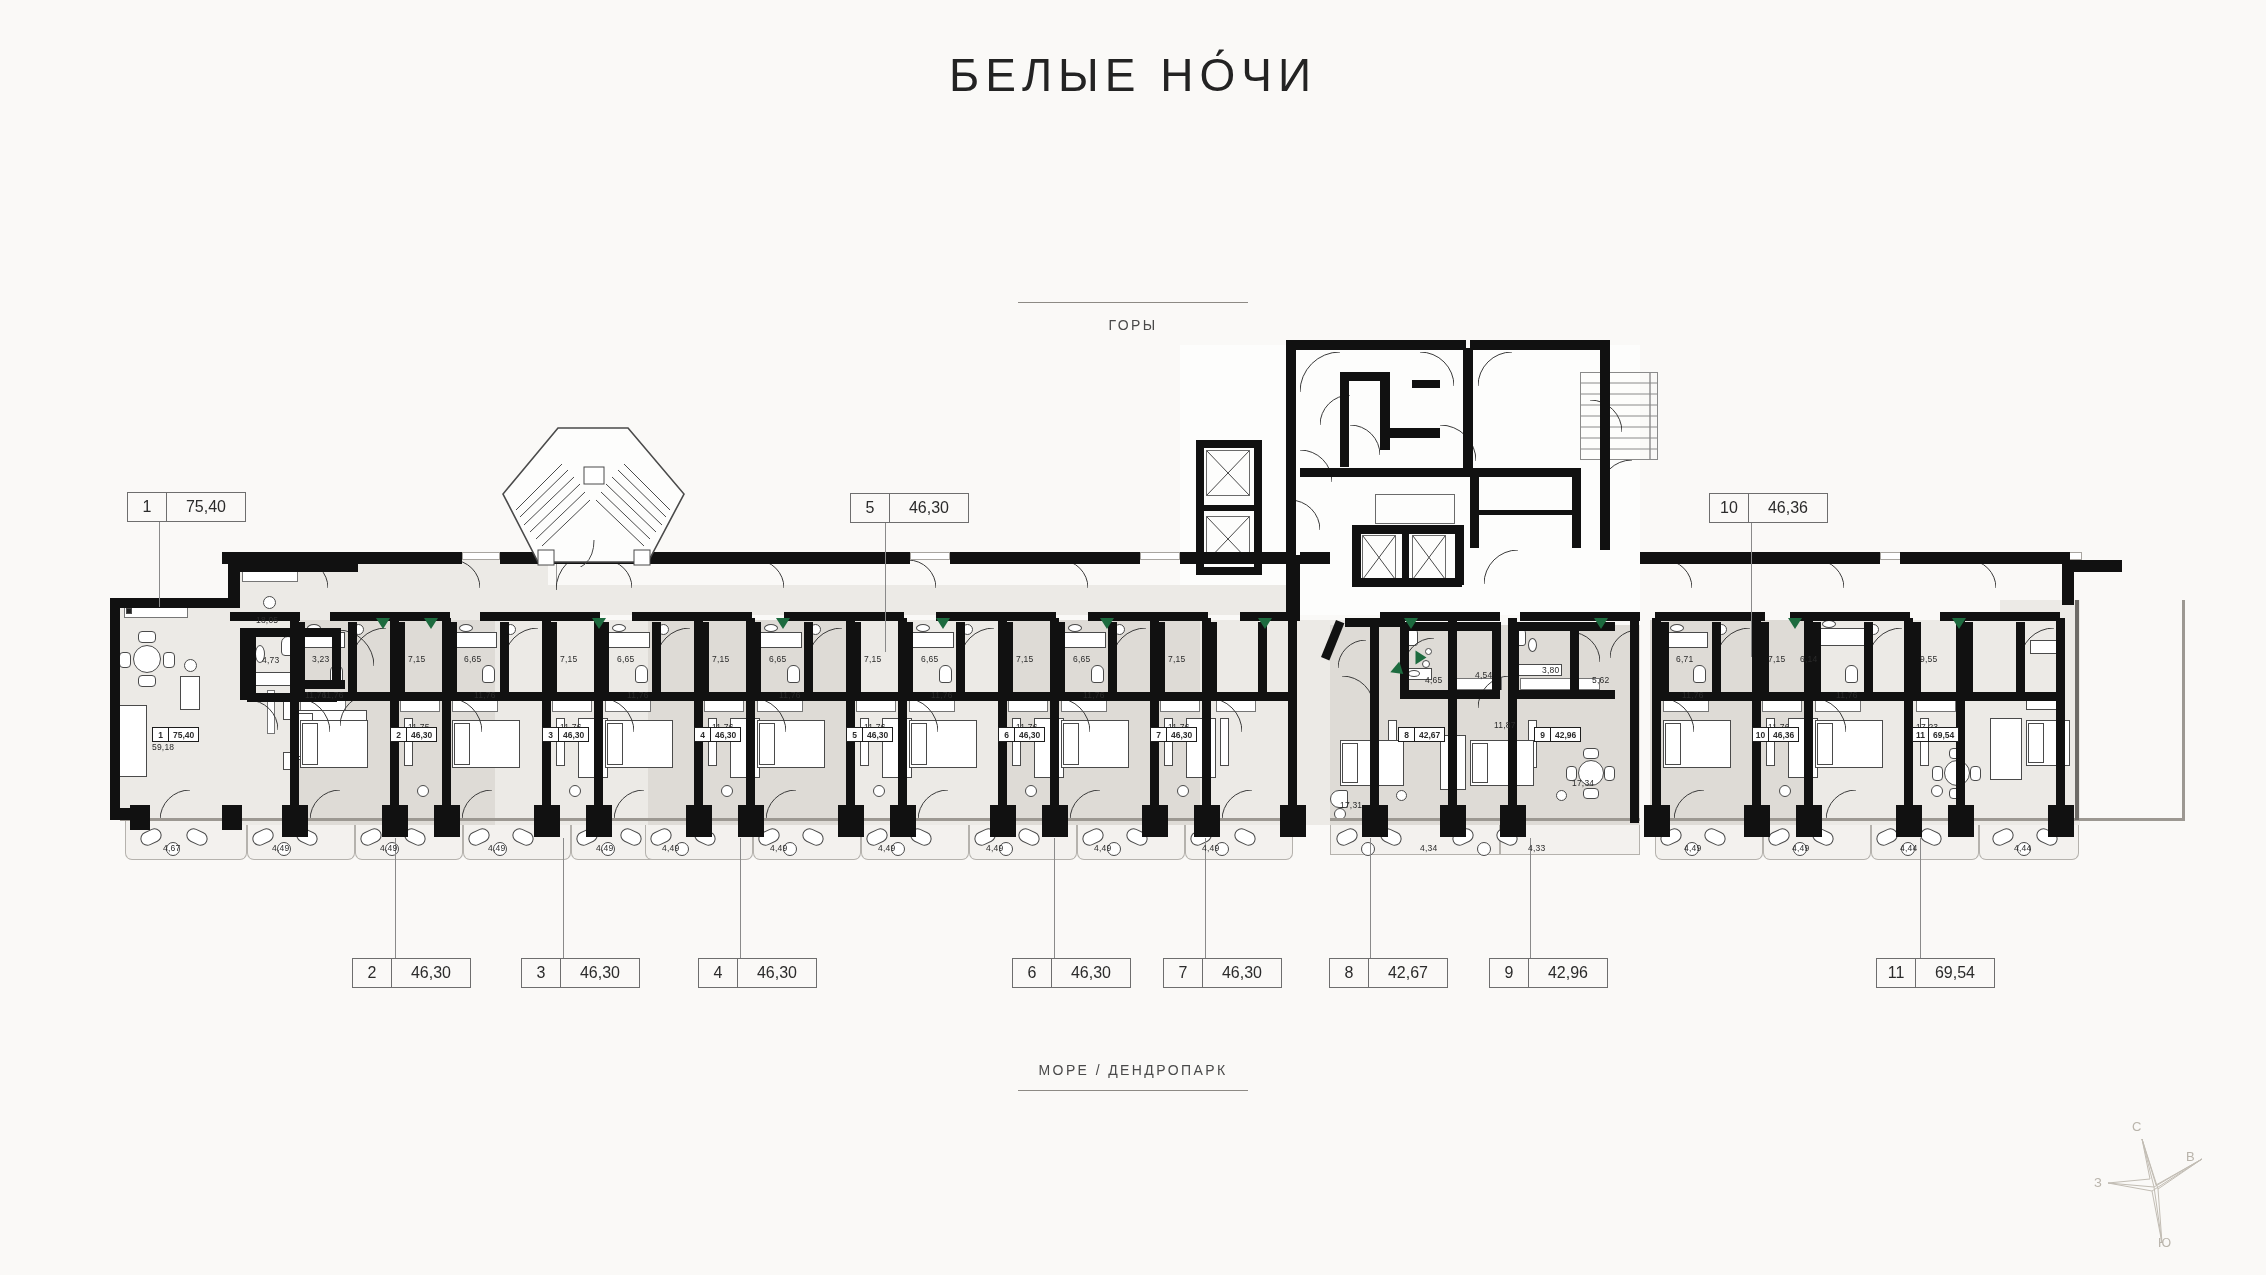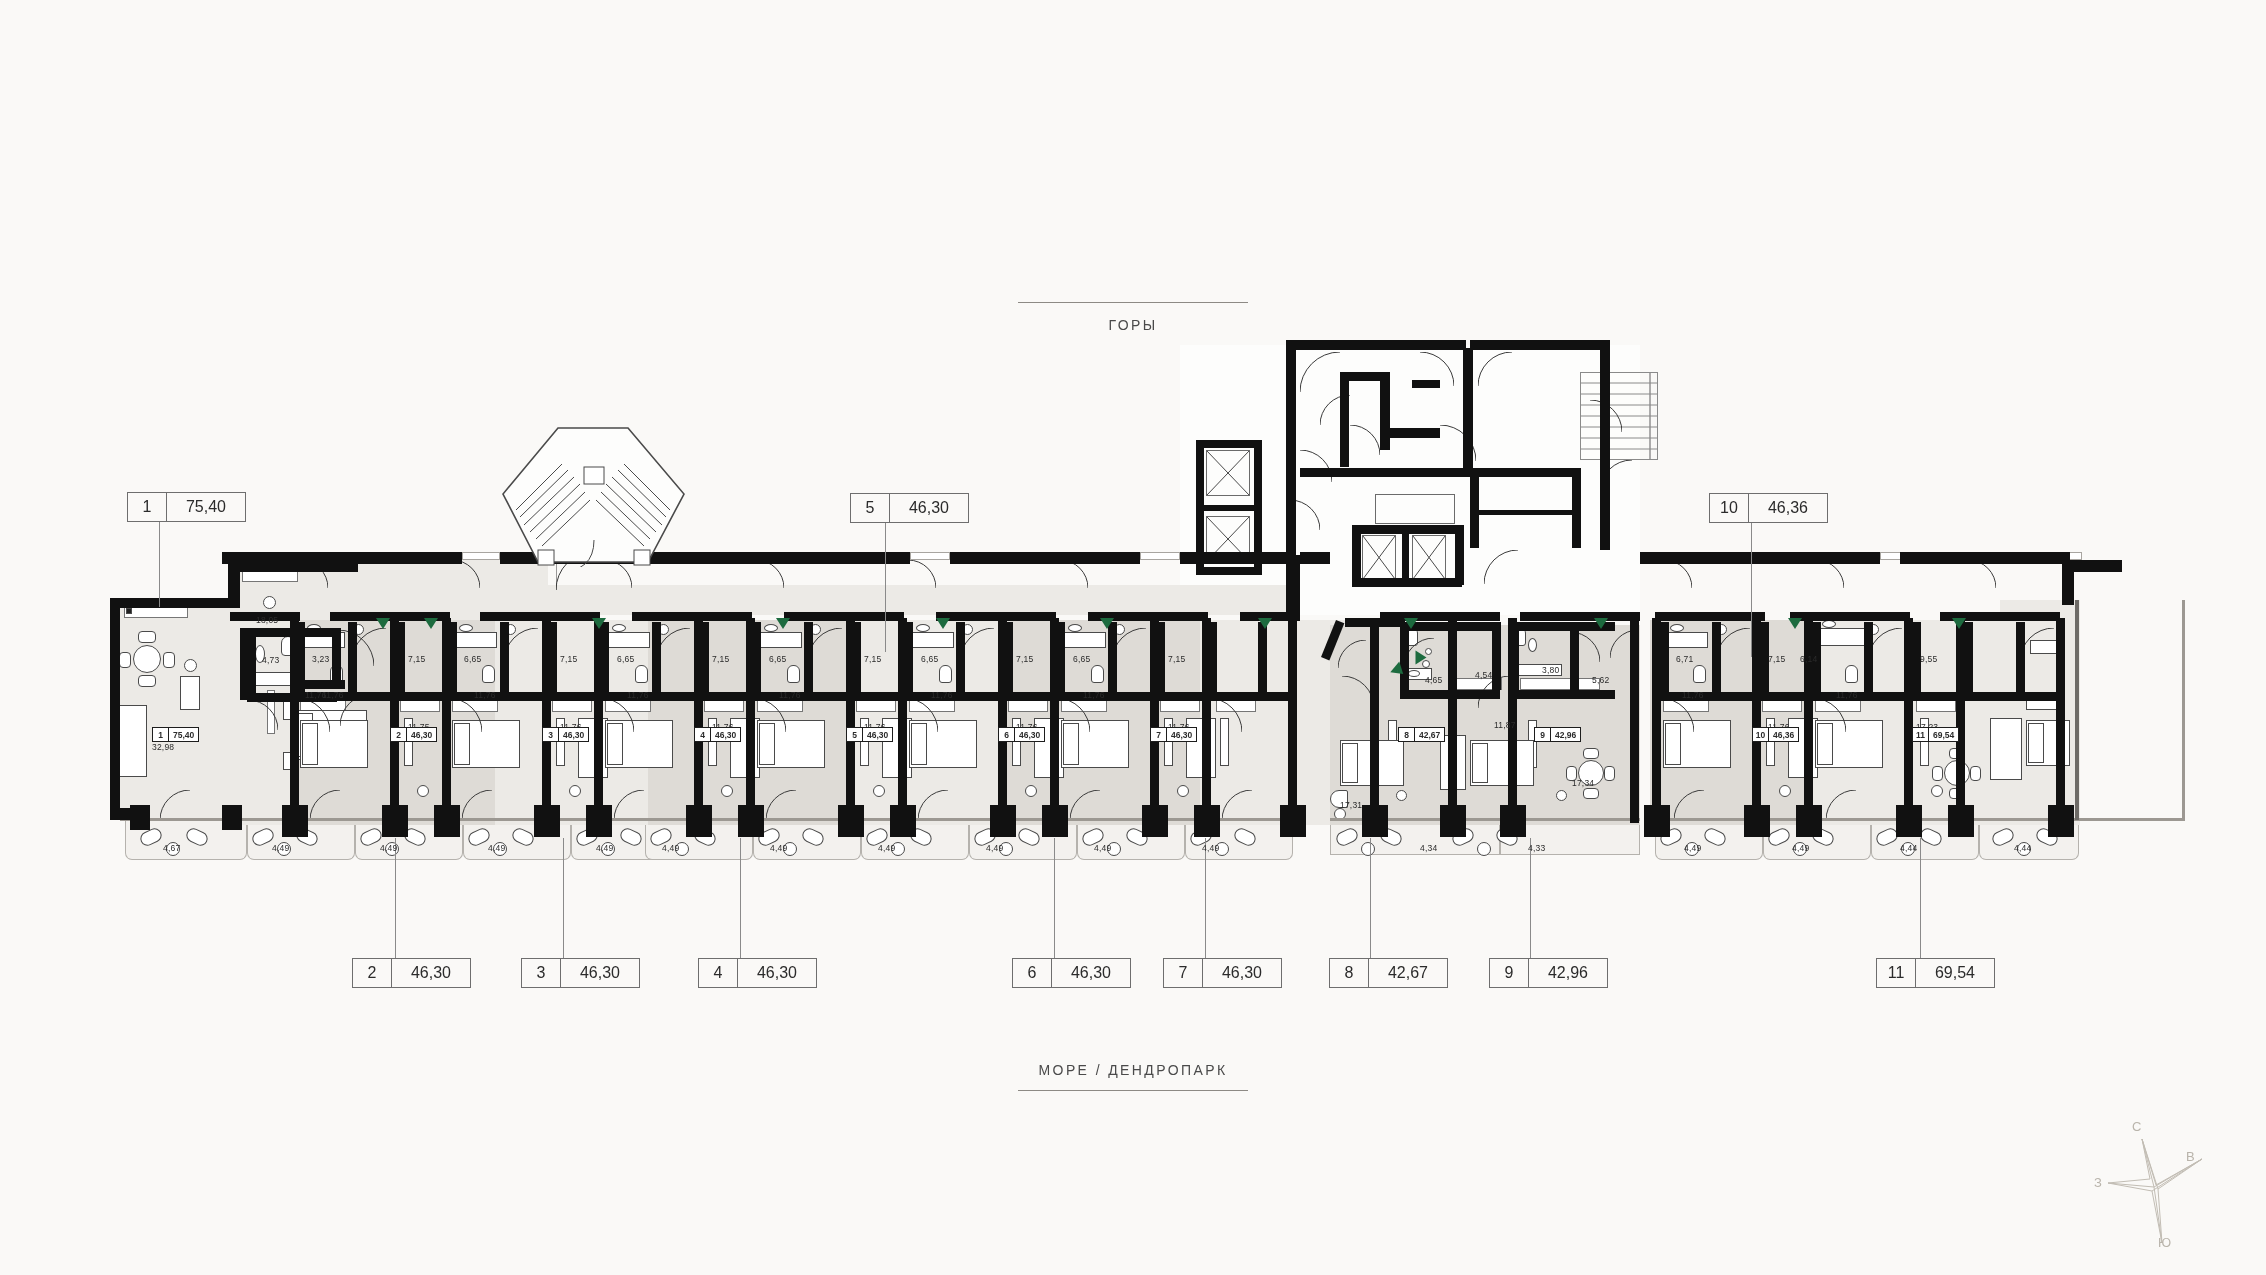--- a/index.html
+++ b/index.html
@@ -99,20 +99,21 @@
   
   .bed{position:absolute;z-index:11;}
   .bed .frame{position:absolute;inset:0;border:1px solid #4a4a4a;background:#fff;box-sizing:border-box;}
   .bed .pillow{position:absolute;left:2px;top:3px;width:16px;bottom:3px;border:1px solid #4a4a4a;background:#fff;box-sizing:border-box;}
 </style>
 </head>
 <body>
 
 <div class="sheet">
 
+  <div class="title">БЕЛЫЕ НО́ЧИ</div>
 
   <div class="orient" id="orient-top">
     <div class="rule"></div>
     <span>ГОРЫ</span>
   </div>
   <div class="orient" id="orient-bottom">
     <span>МОРЕ / ДЕНДРОПАРК</span>
     <div class="rule"></div>
   </div>
 
@@ -874,21 +875,21 @@
     <div class="tri" style="left:1258px;top:618px;"></div>
     <div class="tri" style="left:1404px;top:618px;"></div>
     <div class="tri" style="left:1594px;top:618px;"></div>
     <div class="tri" style="left:1788px;top:618px;"></div>
     <div class="tri" style="left:1952px;top:618px;"></div>
     <div class="tri" style="left:1414px;top:652px;transform:rotate(-90deg);"></div>
     <div class="tri" style="left:1392px;top:665px;transform:rotate(-50deg);"></div>
 
     <div class="rlabel" style="left:256px;top:615px;">18,05</div>
     <div class="rlabel" style="left:262px;top:655px;">4,73</div>
-    <div class="rlabel" style="left:152px;top:742px;">32,98</div>
+    <div class="rlabel" style="left:152px;top:742px;">59,18</div>
     <div class="rlabel" style="left:305px;top:690px;">11,76</div>
     <div class="rlabel" style="left:163px;top:843px;">4,67</div>
 
     <div class="rlabel" style="left:312px;top:654px;">3,23</div>
     <div class="rlabel" style="left:408px;top:654px;">7,15</div>
     <div class="rlabel" style="left:322px;top:690px;">11,76</div>
     <div class="rlabel" style="left:408px;top:722px;">11,75</div>
     <div class="rlabel" style="left:272px;top:843px;">4,49</div>
     <div class="rlabel" style="left:380px;top:843px;">4,49</div>
 

